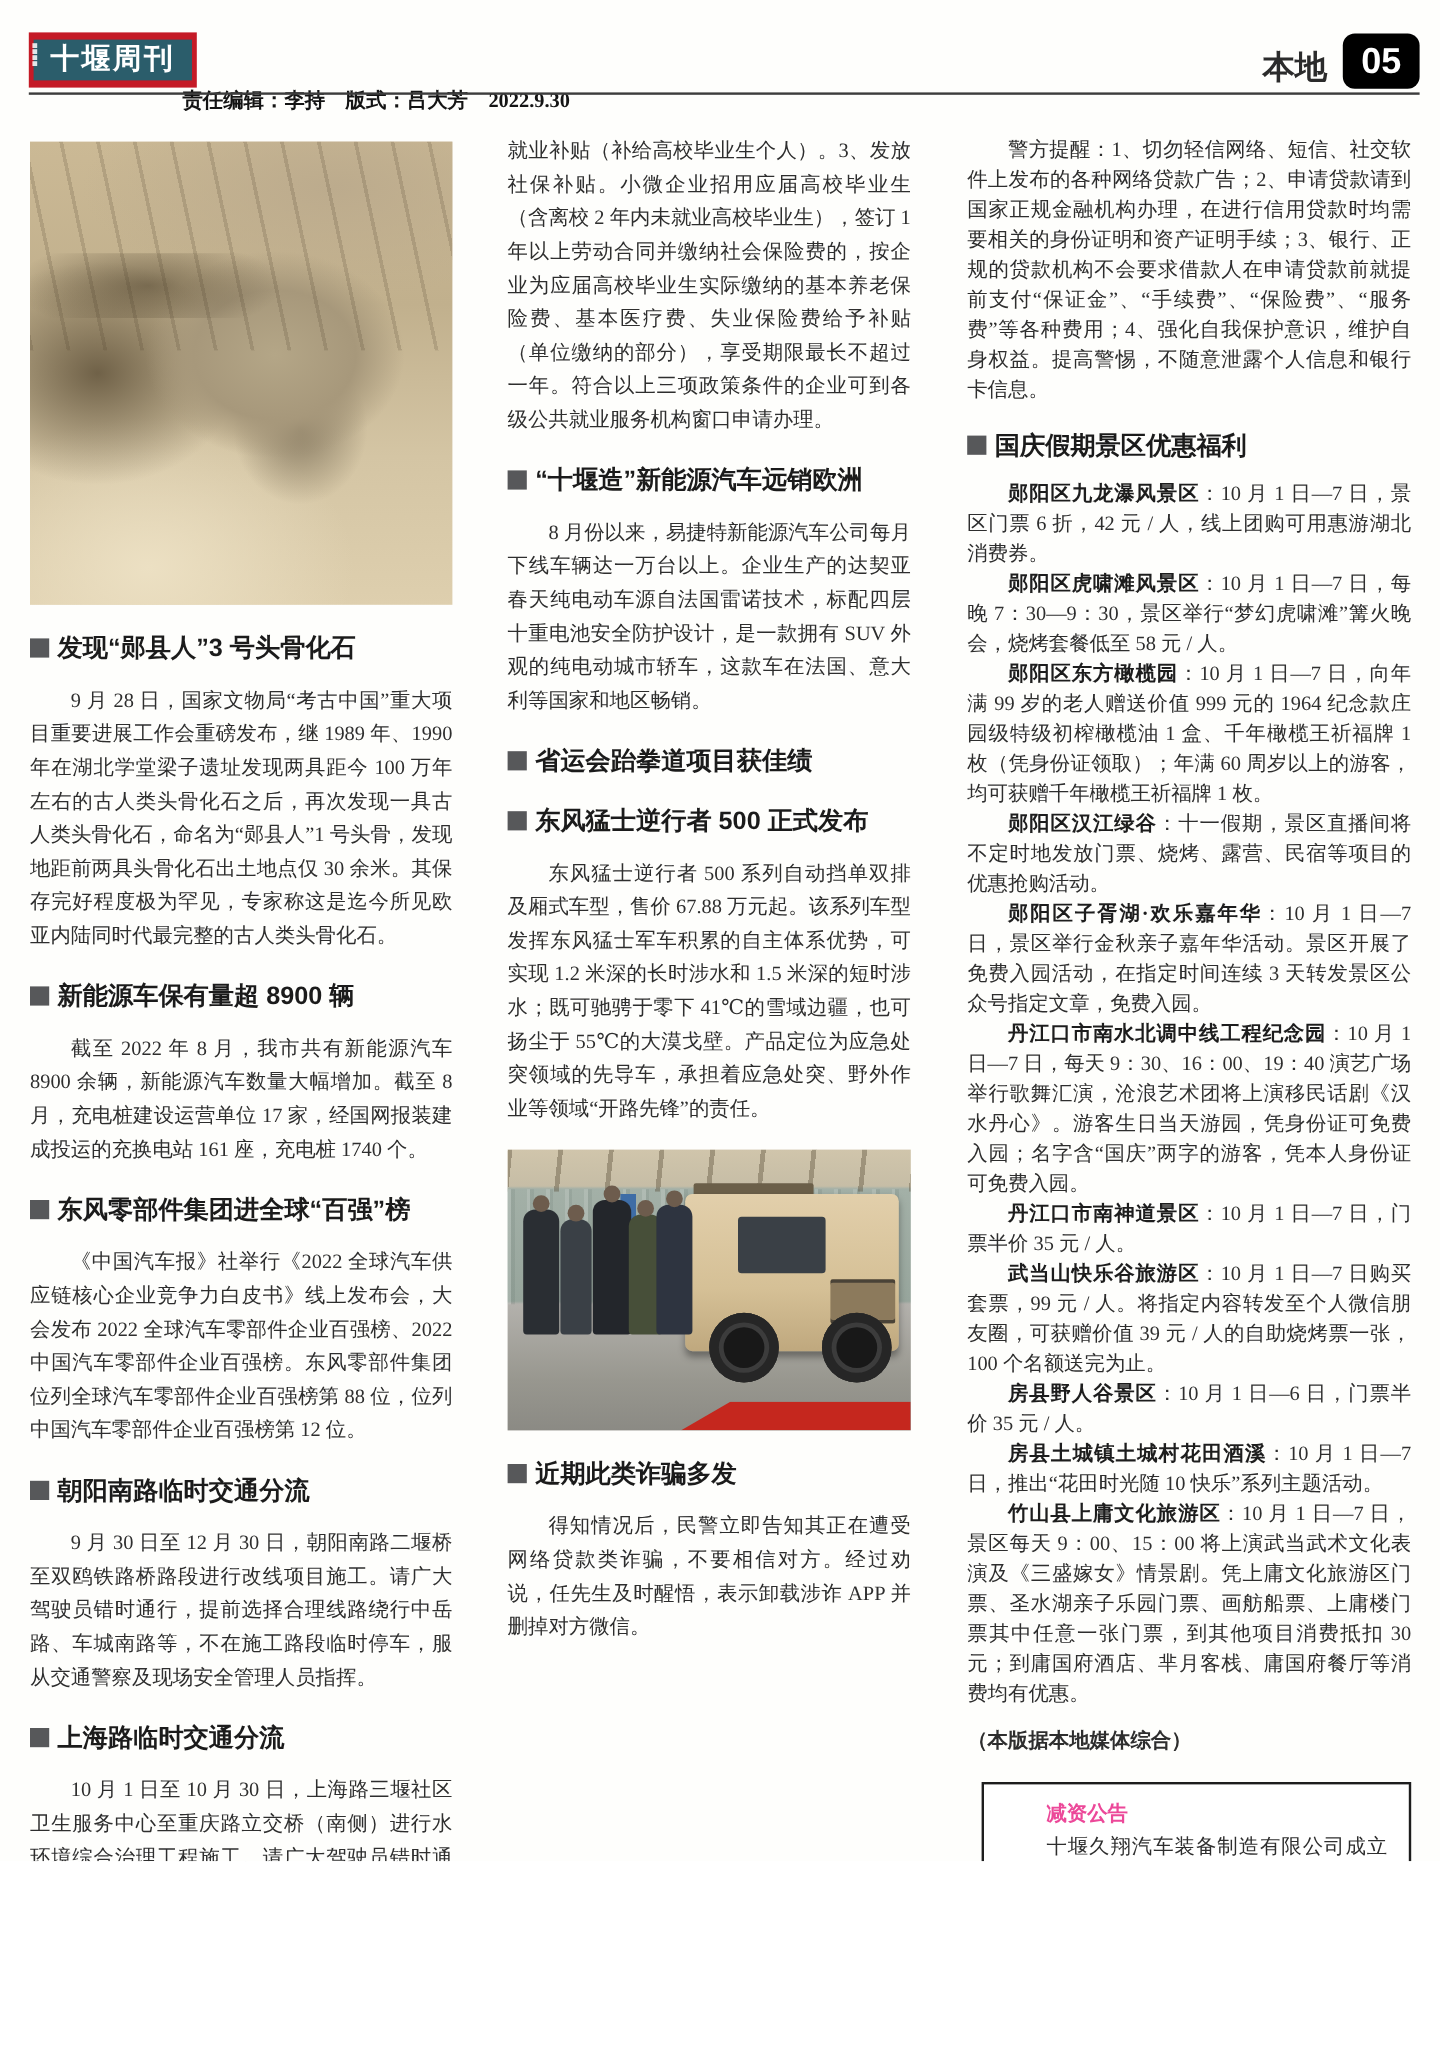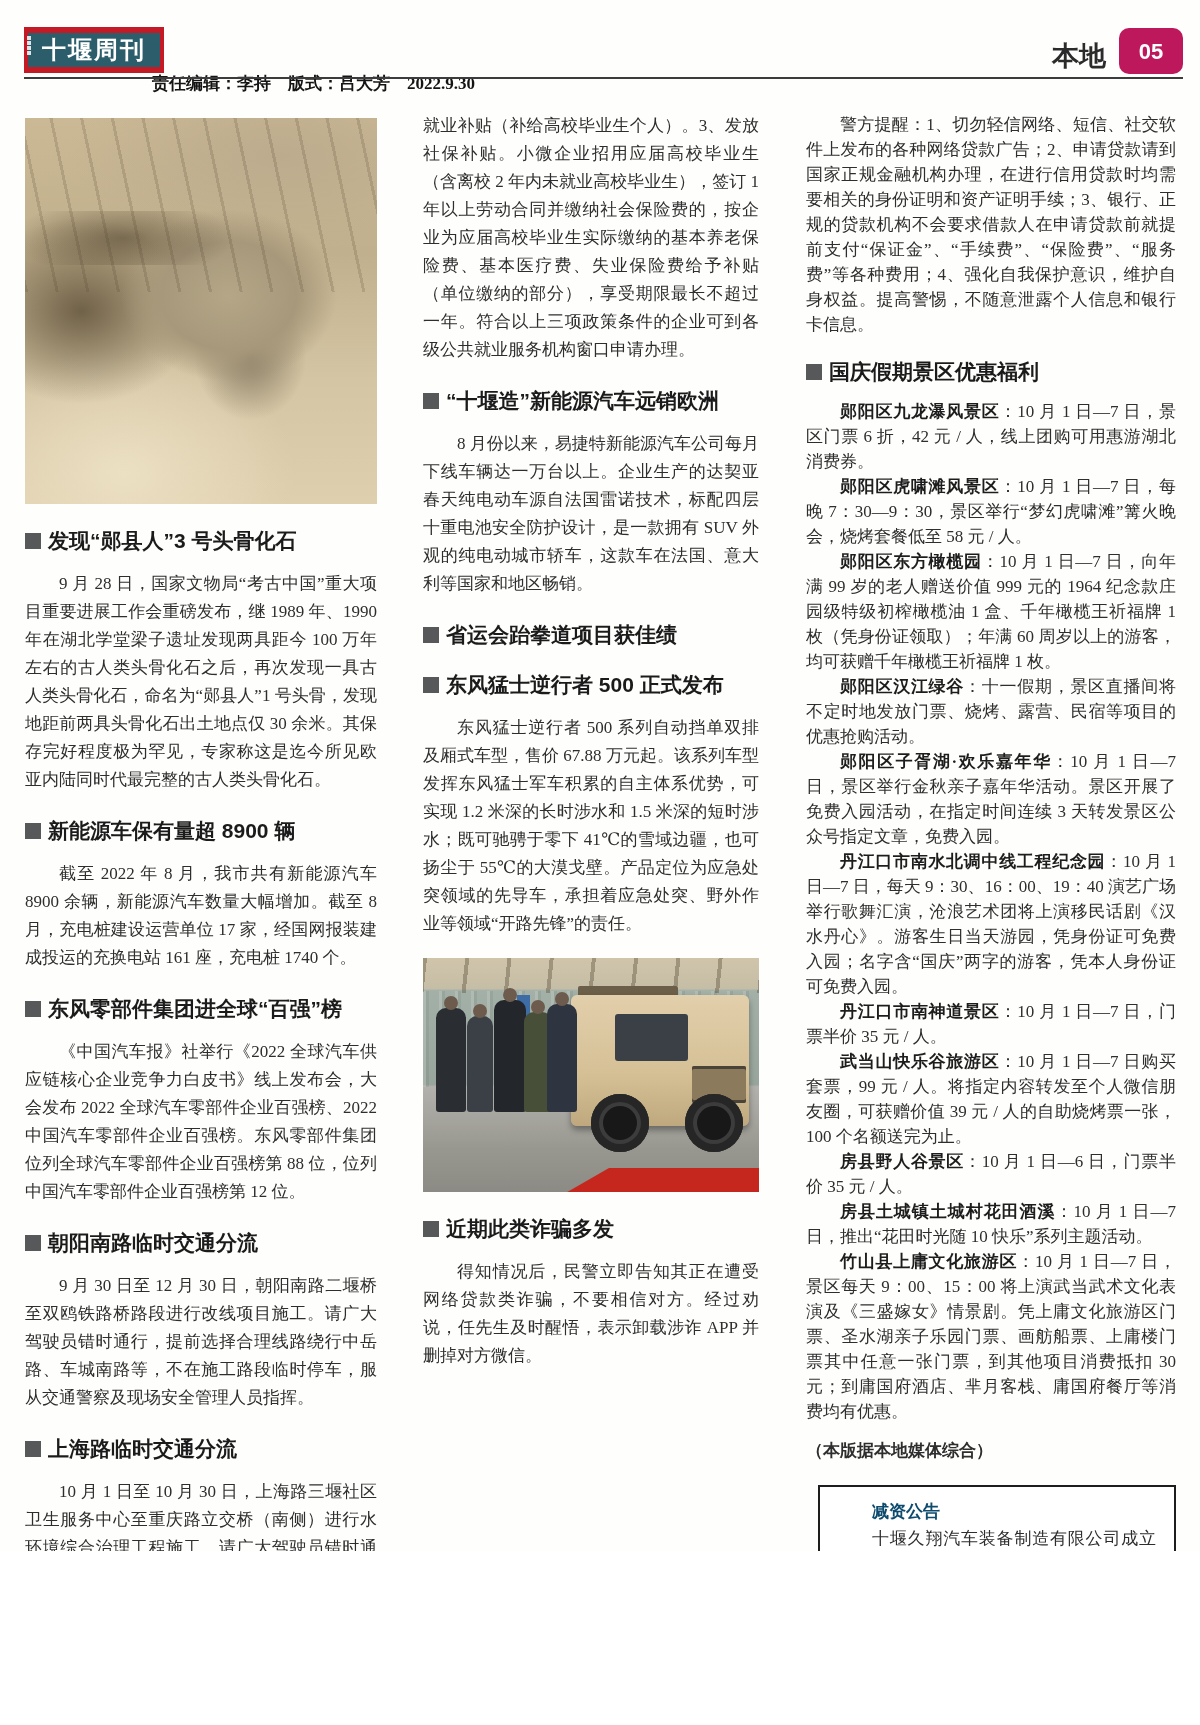--- a/index.html
+++ b/index.html
@@ -8,42 +8,42 @@
   
   .masthead{position:absolute;left:24px;top:27px;width:140px;height:46px;background:#c41a26;}
   .masthead-inner{position:absolute;left:4px;right:4px;top:6px;bottom:6px;background:#2b5d6b;
         color:#fff;text-align:center;font-family:"Liberation Sans","DejaVu Sans",sans-serif;
         font-weight:bold;font-size:24px;line-height:34px;letter-spacing:2px;}
   .masthead-marks{position:absolute;left:3px;top:9px;width:4px;height:4px;background:#fff;opacity:.85;
         box-shadow:0 5px 0 #fff,0 10px 0 #fff,0 15px 0 #fff;}
   .editor-line{position:absolute;left:152px;top:49px;font-size:17px;font-weight:700;color:#141414;margin-top:23px;}
   .section-label{position:absolute;left:1052px;top:38px;font-family:"Liberation Sans","DejaVu Sans",sans-serif;
         font-size:27px;font-weight:bold;color:#2b2b2b;}
-  .page-badge{position:absolute;left:1119px;top:28px;width:64px;height:46px;background:#be185d;border-radius:10px;
-        color:#fff;font-family:"Liberation Sans","DejaVu Sans",sans-serif;font-size:22px;font-weight:bold;
+  .page-badge{position:absolute;left:1119px;top:28px;width:64px;height:46px;background:#000000;border-radius:10px;
+        color:#fff;font-family:"Liberation Sans","DejaVu Sans",sans-serif;font-size:30px;font-weight:bold;
         text-align:center;line-height:47px;}
   .header-rule{position:absolute;left:24px;top:77px;width:1159px;height:2px;background:#3c3c3c;}
   
   .col{position:absolute;top:112px;}
   .col-left{left:25px;width:352px;top:118px;}
   .col-mid{left:423px;width:336px;}
   .col-right{left:806px;width:370px;}
   .col p{margin:0;font-size:17px;line-height:28px;text-align:justify;text-indent:2em;}
   .col-right p{font-size:17px;line-height:25px;}
   p.noindent{text-indent:0;}
   .headline{margin:24px 0 16px;font-family:"Liberation Sans","DejaVu Sans",sans-serif;
         font-size:21px;font-weight:bold;color:#1b1b1b;line-height:26px;}
   .col-right .headline{margin:22px 0 14px;}
   .sq{display:inline-block;width:16px;height:16px;background:#57585a;margin-right:7px;vertical-align:-1px;}
   .item-name{font-family:Liberation Serif, serif;font-weight:bold;color:#1d1d1d;}
   .credit{font-weight:bold;text-align:right;text-indent:0 !important;margin-top:14px !important;padding-right:6px;
         font-family:"Liberation Sans","DejaVu Sans",sans-serif;font-size:17px !important;}
   
   .notice-box{margin:22px 0 0 12px;border:2px solid #1d1d1d;padding:12px 18px 16px;background:#fff;}
-  .notice-title{text-align:center;font-weight:bold;font-size:19px;color:#0c4a6e;margin:0 0 6px;text-indent:0;}
+  .notice-title{text-align:center;font-weight:bold;font-size:19px;color:#ec4899;margin:0 0 6px;text-indent:0;}
   .notice-body{font-size:17px !important;line-height:30px !important;}
   
   .photo-fossil{position:relative;width:352px;height:386px;overflow:hidden;
     background:
       radial-gradient(150px 120px at 58% 46%, #b4a687 0%, #a7987b 45%, rgba(167,152,123,0) 72%),
       radial-gradient(80px 90px at 64% 62%, #8a7d64 0%, rgba(138,125,100,0) 70%),
       radial-gradient(190px 150px at 16% 50%, rgba(96,82,58,.85) 0%, rgba(96,82,58,0) 62%),
       radial-gradient(260px 190px at 28% 92%, #ece0c3 0%, rgba(236,224,195,0) 66%),
       radial-gradient(300px 130px at 72% 10%, #bcab8d 0%, rgba(188,171,141,0) 70%),
       linear-gradient(180deg,#cbb995 0%,#c1b08d 35%,#d4c5a4 68%,#decfae 100%);}

